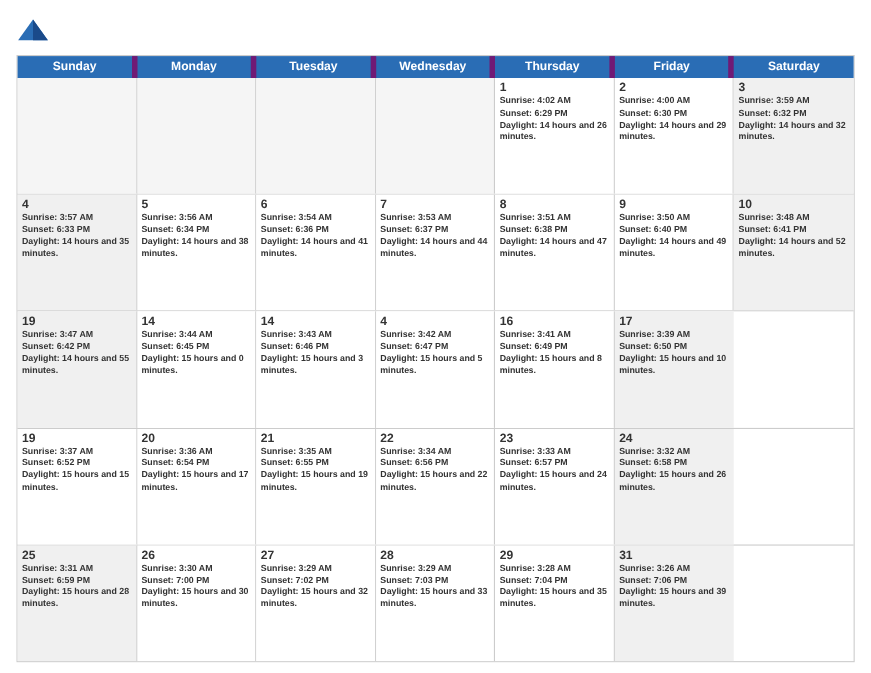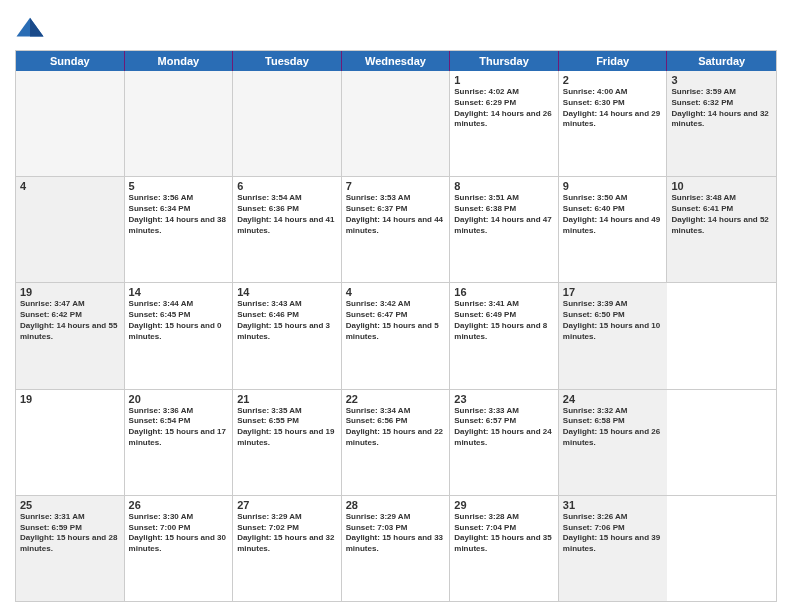--- a/index.html
+++ b/index.html
@@ -70,21 +70,21 @@
       display: grid;
       grid-template-columns: repeat(7, 1fr);
       background: #2a6db5;
     }
     .cal-header-cell {
       color: white;
       font-size: 11px;
       font-weight: bold;
       text-align: center;
       padding: 4px 2px;
-      border-right: 1px solid #701a75;
+      border-right: 5px solid #701a75;
     }
     .cal-header-cell:last-child { border-right: none; }
     .cal-body {
       flex: 1;
       display: flex;
       flex-direction: column;
     }
     .cal-row {
       display: grid;
       grid-template-columns: repeat(7, 1fr);
@@ -166,20 +166,21 @@
             <div class="cell-text">Sunrise: 4:00 AM<br>Sunset: 6:30 PM<br>Daylight: 14 hours and 29 minutes.</div>
           </div>
           <div class="cal-cell weekend">
             <div class="day-num">3</div>
             <div class="cell-text">Sunrise: 3:59 AM<br>Sunset: 6:32 PM<br>Daylight: 14 hours and 32 minutes.</div>
           </div>
         </div>
         <div class="cal-row">
           <div class="cal-cell weekend">
             <div class="day-num">4</div>
+            <div class="cell-text">Sunrise: 3:57 AM<br>Sunset: 6:33 PM<br>Daylight: 14 hours and 35 minutes.</div>
           </div>
           <div class="cal-cell">
             <div class="day-num">5</div>
             <div class="cell-text">Sunrise: 3:56 AM<br>Sunset: 6:34 PM<br>Daylight: 14 hours and 38 minutes.</div>
           </div>
           <div class="cal-cell">
             <div class="day-num">6</div>
             <div class="cell-text">Sunrise: 3:54 AM<br>Sunset: 6:36 PM<br>Daylight: 14 hours and 41 minutes.</div>
           </div>
           <div class="cal-cell">
@@ -221,20 +222,21 @@
             <div class="cell-text">Sunrise: 3:41 AM<br>Sunset: 6:49 PM<br>Daylight: 15 hours and 8 minutes.</div>
           </div>
           <div class="cal-cell weekend">
             <div class="day-num">17</div>
             <div class="cell-text">Sunrise: 3:39 AM<br>Sunset: 6:50 PM<br>Daylight: 15 hours and 10 minutes.</div>
           </div>
         </div>
         <div class="cal-row">
           <div class="cal-cell">
             <div class="day-num">19</div>
+            <div class="cell-text">Sunrise: 3:37 AM<br>Sunset: 6:52 PM<br>Daylight: 15 hours and 15 minutes.</div>
           </div>
           <div class="cal-cell">
             <div class="day-num">20</div>
             <div class="cell-text">Sunrise: 3:36 AM<br>Sunset: 6:54 PM<br>Daylight: 15 hours and 17 minutes.</div>
           </div>
           <div class="cal-cell">
             <div class="day-num">21</div>
             <div class="cell-text">Sunrise: 3:35 AM<br>Sunset: 6:55 PM<br>Daylight: 15 hours and 19 minutes.</div>
           </div>
           <div class="cal-cell">

